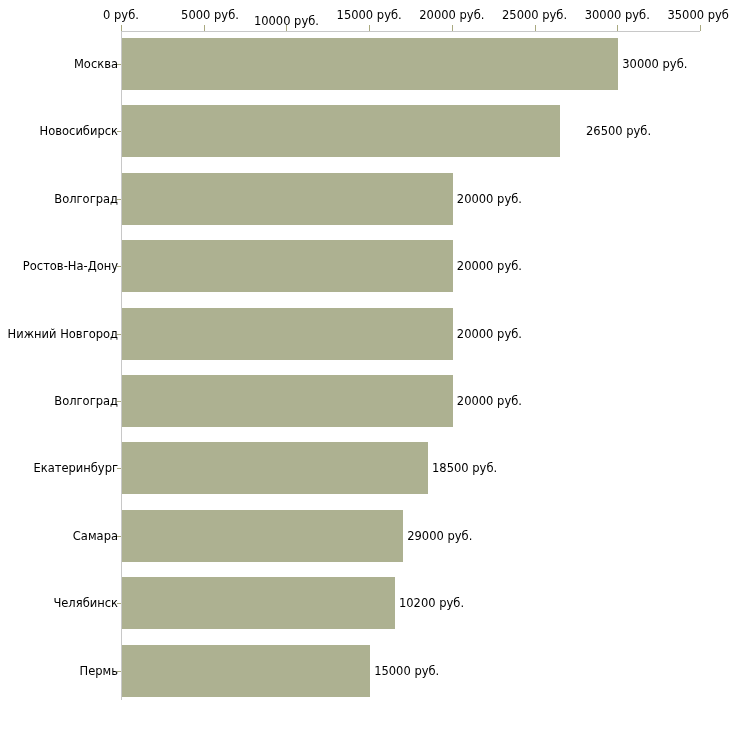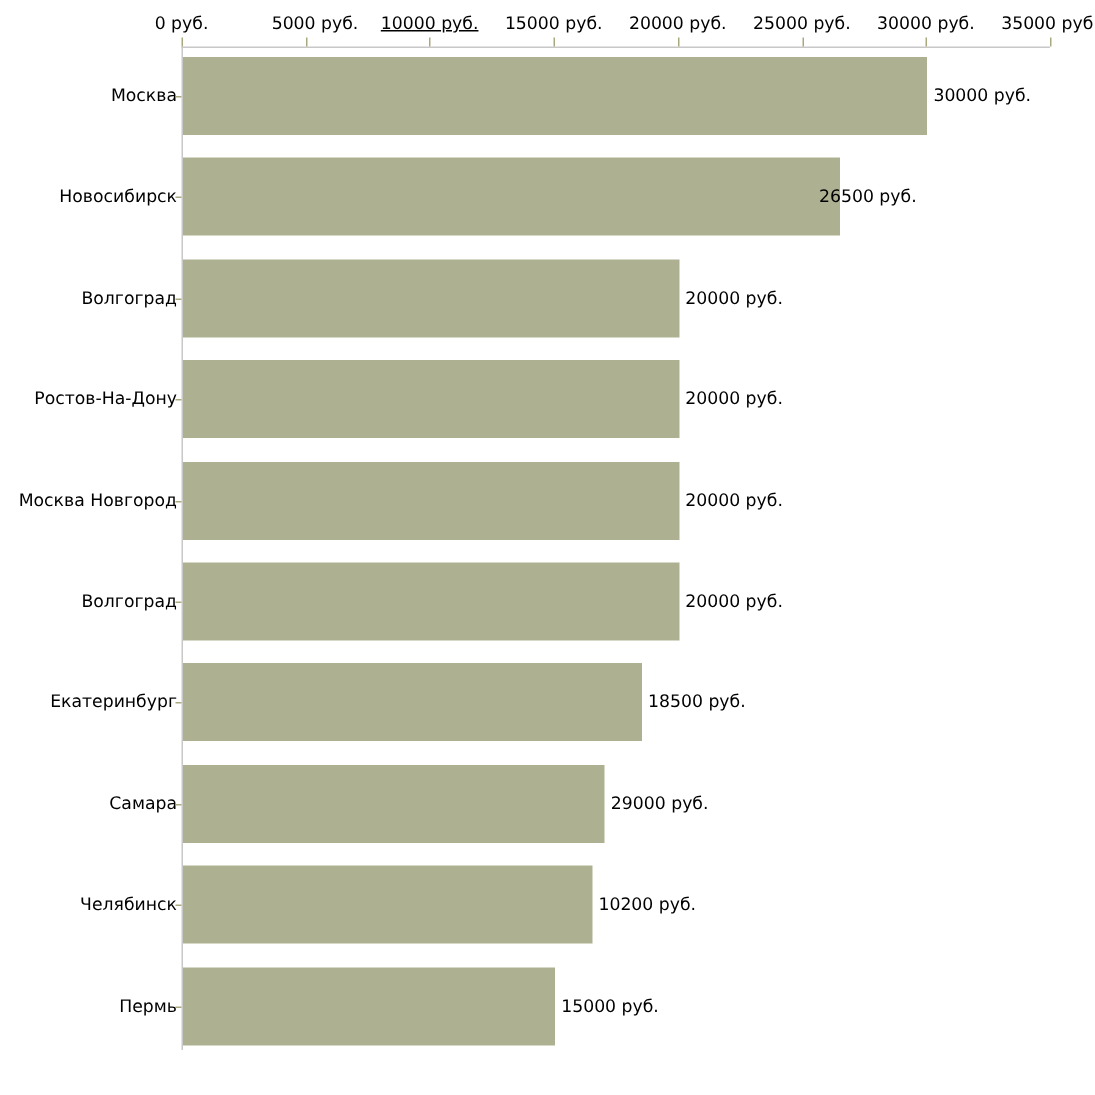--- a/index.html
+++ b/index.html
@@ -120,21 +120,21 @@
   <div class="axis-top"></div>
 
   <div class="axis-left"></div>
 
   <div id="xticks-layer">
       <div class="tick" style="left: 121px; top: 25px; position: absolute;"></div>
       <div class="tick-label" style="left: 121px; top: 9px;">0 руб.</div>
       <div class="tick" style="left: 203.714px; top: 25px; position: absolute;"></div>
       <div class="tick-label" style="left: 210px; top: 9px;">5000 руб.</div>
       <div class="tick" style="left: 286.429px; top: 25px; position: absolute;"></div>
-      <div class="tick-label" style="left: 286.429px; top: 9px; text-decoration: underline;">10000 руб.</div>
+      <div class="tick-label" style="left: 286.429px; top: 15px;">10000 руб.</div>
       <div class="tick" style="left: 369.143px; top: 25px; position: absolute;"></div>
       <div class="tick-label" style="left: 369.143px; top: 9px;">15000 руб.</div>
       <div class="tick" style="left: 451.857px; top: 25px; position: absolute;"></div>
       <div class="tick-label" style="left: 451.857px; top: 9px;">20000 руб.</div>
       <div class="tick" style="left: 534.571px; top: 25px; position: absolute;"></div>
       <div class="tick-label" style="left: 534.571px; top: 9px;">25000 руб.</div>
       <div class="tick" style="left: 617.286px; top: 25px; position: absolute;"></div>
       <div class="tick-label" style="left: 617.286px; top: 9px;">30000 руб.</div>
       <div class="tick" style="left: 700px; top: 25px; position: absolute;"></div>
       <div class="tick-label" style="left: 700px; top: 9px;">35000 руб.</div>
@@ -142,40 +142,40 @@
 
   <div class="plot" id="bars-layer">
       <div class="bar-row" style="top: 38px; height: 52px;">
         <div class="bar" style="width: 496.286px; background: rgb(173, 177, 145);"></div>
         <div class="bar-value" style="left: 622.286px;">30000 руб.</div>
         <div class="cat-label">Москва</div>
         <div class="cat-tick" style="background: rgb(169, 169, 128);"></div>
       </div>
       <div class="bar-row" style="top: 105.4px; height: 52px;">
         <div class="bar" style="width: 438.386px; background: rgb(173, 177, 145);"></div>
-        <div class="bar-value" style="left: 546px; text-align: center;">26500 руб.</div>
+        <div class="bar-value" style="left: 586px; text-align: center;">26500 руб.</div>
         <div class="cat-label">Новосибирск</div>
         <div class="cat-tick" style="background: rgb(169, 169, 128);"></div>
       </div>
       <div class="bar-row" style="top: 172.8px; height: 52px;">
         <div class="bar" style="width: 330.857px; background: rgb(173, 177, 145);"></div>
         <div class="bar-value" style="left: 456.857px;">20000 руб.</div>
         <div class="cat-label">Волгоград</div>
         <div class="cat-tick" style="background: rgb(169, 169, 128);"></div>
       </div>
       <div class="bar-row" style="top: 240.2px; height: 52px;">
         <div class="bar" style="width: 330.857px; background: rgb(173, 177, 145);"></div>
         <div class="bar-value" style="left: 456.857px;">20000 руб.</div>
         <div class="cat-label">Ростов-На-Дону</div>
         <div class="cat-tick" style="background: rgb(169, 169, 128);"></div>
       </div>
       <div class="bar-row" style="top: 307.6px; height: 52px;">
         <div class="bar" style="width: 330.857px; background: rgb(173, 177, 145);"></div>
         <div class="bar-value" style="left: 456.857px;">20000 руб.</div>
-        <div class="cat-label">Москва Новгород</div>
+        <div class="cat-label">Нижний Новгород</div>
         <div class="cat-tick" style="background: rgb(169, 169, 128);"></div>
       </div>
       <div class="bar-row" style="top: 375px; height: 52px;">
         <div class="bar" style="width: 330.857px; background: rgb(173, 177, 145);"></div>
         <div class="bar-value" style="left: 456.857px;">20000 руб.</div>
         <div class="cat-label">Волгоград</div>
         <div class="cat-tick" style="background: rgb(169, 169, 128);"></div>
       </div>
       <div class="bar-row" style="top: 442.4px; height: 52px;">
         <div class="bar" style="width: 306.043px; background: rgb(173, 177, 145);"></div>

